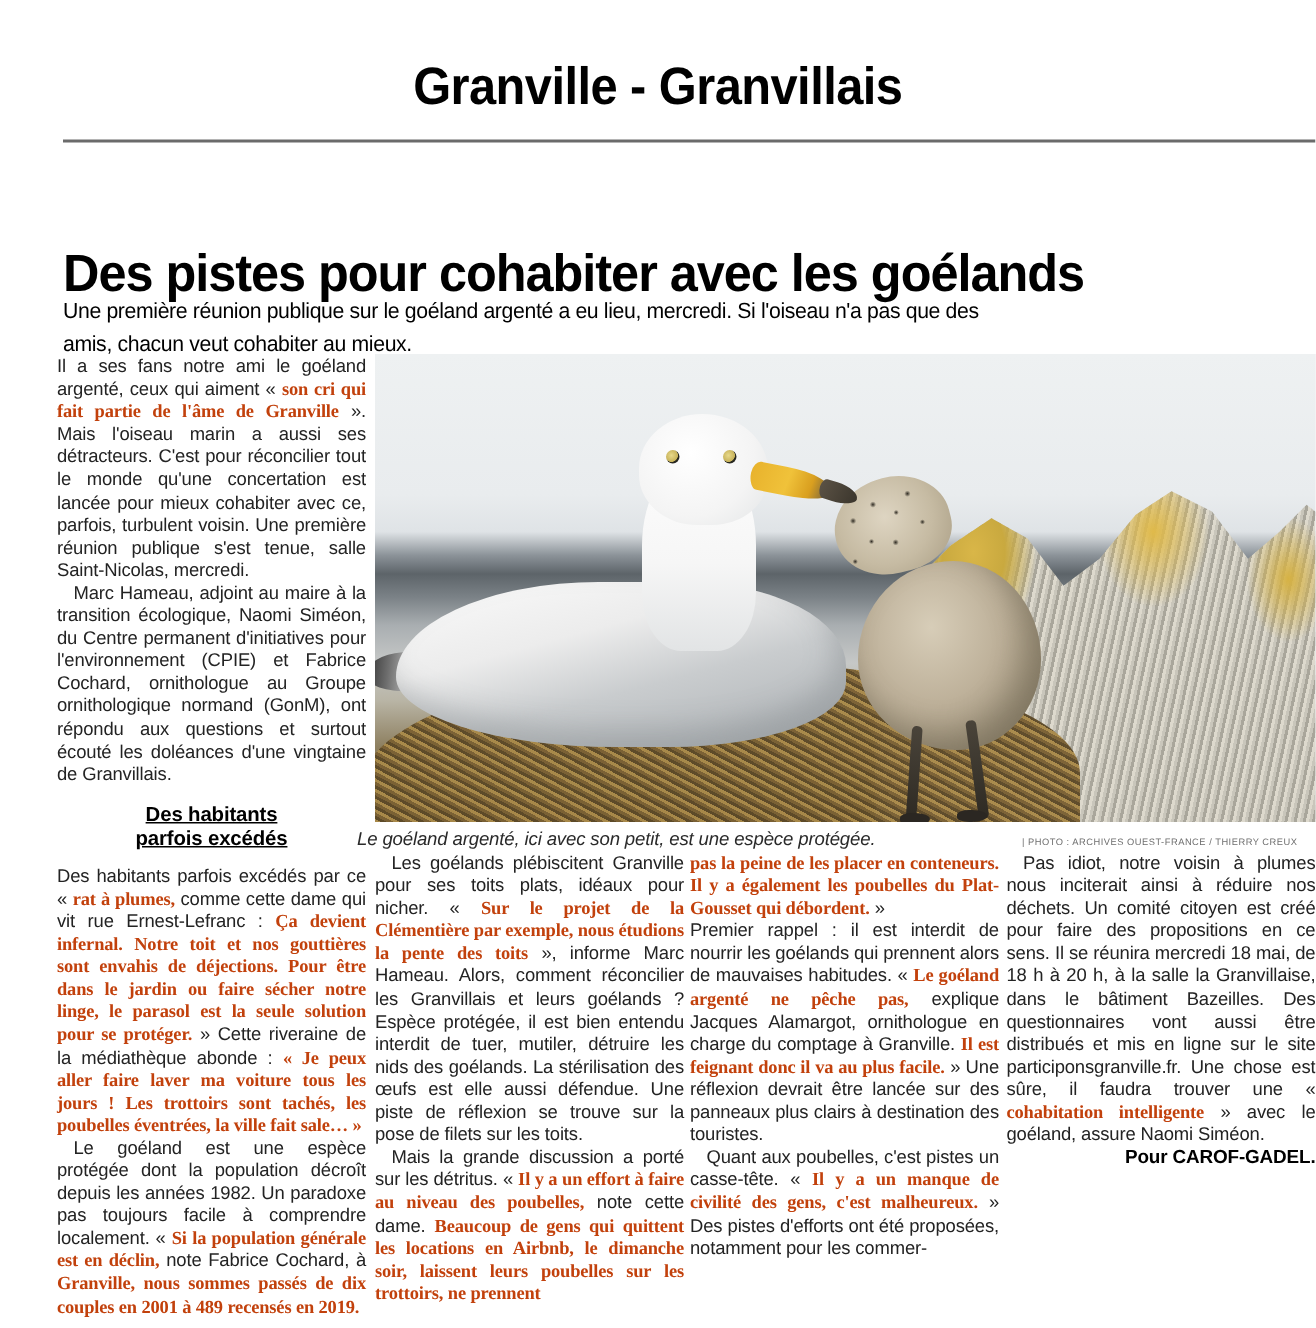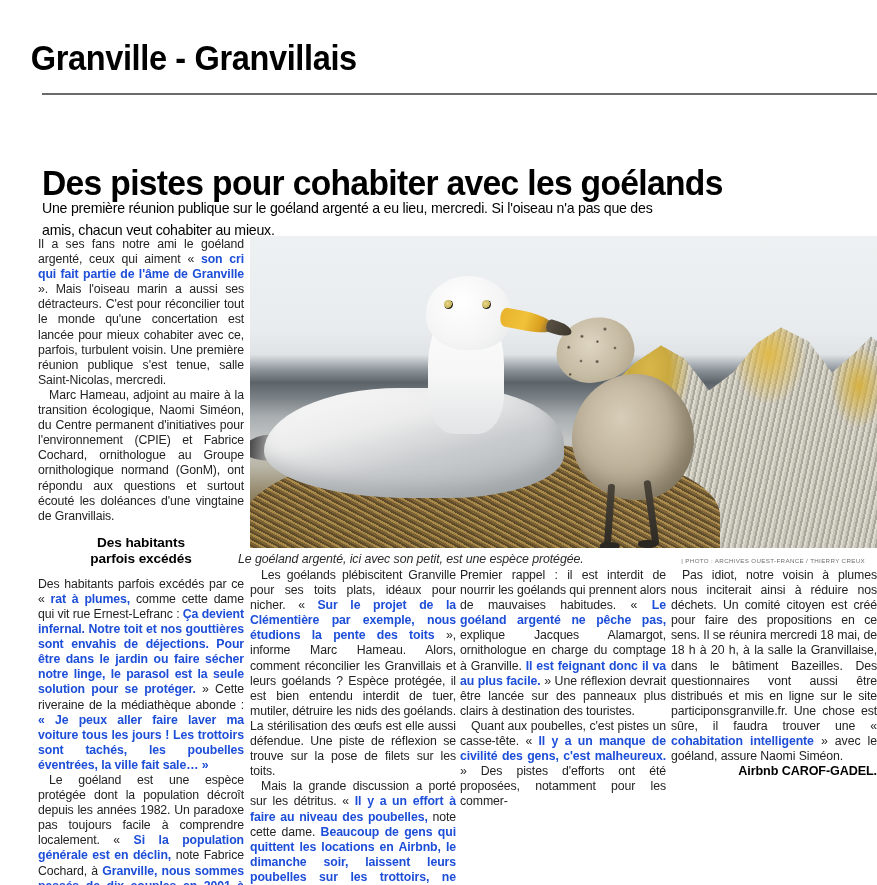--- a/index.html
+++ b/index.html
@@ -20,21 +20,21 @@
     width: 877px;
     height: 885px;
     background: #fff;
   }
 
   
   .masthead {
     position: absolute;
     left: 0; top: 38px;
     width: 877px;
-    text-align: left;
+    text-align: center;
   }
   .masthead-title {
     font-family: "Liberation Sans", sans-serif;
     font-weight: bold;
     font-size: 35px;
     letter-spacing: -0.4px;
     line-height: 40px;
     color: #000;
     margin: 0;
     transform: scaleX(0.93);
@@ -80,31 +80,33 @@
     color: #232323;
     letter-spacing: -0.1px;
   }
   .col p {
     margin: 0;
     text-indent: 11px;
   }
   .col p.noindent { text-indent: 0; }
   .col b, .col strong {
     font-weight: bold;
-    color: #1d4ed8;
+    color: #c2410c;
+    font-family: Liberation Serif, serif;
   }
   .subhead {
     font-weight: bold;
     font-size: 13.6px;
     line-height: 16.5px;
     color: #000;
     text-align: center;
     text-indent: 0;
     margin: 11px 0 9px 0;
     letter-spacing: -0.1px;
+    text-decoration: underline;
   }
 
   #col1 { left: 38px;  top: 237px; width: 206px; }
   #col2 { left: 250px; top: 568px; width: 206px; }
   #col3 { left: 460px; top: 568px; width: 206px; }
   #col4 { left: 671px; top: 568px; width: 206px; }
 
   .signature {
     text-align: right;
     font-weight: bold;
@@ -349,21 +351,22 @@
       <p><span>Marc Hameau, adjoint au maire à la transition écologique, Naomi Siméon, du Centre permanent d'initiatives pour l'environnement (CPIE) et Fabrice Cochard, ornithologue au Groupe ornithologique normand (GonM), ont répondu aux questions et surtout écouté les doléances d'une vingtaine de Granvillais.</span></p>
       <div class="subhead">Des habitants<br>parfois excédés</div>
       <p class="noindent"><span>Des habitants parfois excédés par ce « </span><b>rat à plumes,</b><span> comme cette dame qui vit rue Ernest-Lefranc : </span><b>Ça devient infernal. Notre toit et nos gouttières sont envahis de déjections. Pour être dans le jardin ou faire sécher notre linge, le parasol est la seule solution pour se protéger.</b><span> » Cette riveraine de la médiathèque abonde : </span><b>« Je peux aller faire laver ma voiture tous les jours ! Les trottoirs sont tachés, les poubelles éventrées, la ville fait sale… »</b></p>
       <p><span>Le goéland est une espèce protégée dont la population décroît depuis les années 1982. Un paradoxe pas toujours facile à comprendre localement. « </span><b>Si la population générale est en déclin,</b><span> note Fabrice Cochard, à </span><b>Granville, nous sommes passés de dix couples en 2001 à 489 recensés en 2019.</b></p>
     </div>
   <div class="col" id="col2">
       <p><span>Les goélands plébiscitent Granville pour ses toits plats, idéaux pour nicher. « </span><b>Sur le projet de la Clémentière par exemple, nous étudions la pente des toits</b><span> », informe Marc Hameau. Alors, comment réconcilier les Granvillais et leurs goélands ? Espèce protégée, il est bien entendu interdit de tuer, mutiler, détruire les nids des goélands. La stérilisation des œufs est elle aussi défendue. Une piste de réflexion se trouve sur la pose de filets sur les toits.</span></p>
       <p><span>Mais la grande discussion a porté sur les détritus. « </span><b>Il y a un effort à faire au niveau des poubelles,</b><span> note cette dame. </span><b>Beaucoup de gens qui quittent les locations en Airbnb, le dimanche soir, laissent leurs poubelles sur les trottoirs, ne prennent</b></p>
     </div>
   <div class="col" id="col3">
+      <p class="noindent"><b>pas la peine de les placer en conteneurs. Il y a également les poubelles du Plat-Gousset qui débordent.</b><span> »</span></p>
       <p class="noindent"><span>Premier rappel : il est interdit de nourrir les goélands qui prennent alors de mauvaises habitudes. « </span><b>Le goéland argenté ne pêche pas,</b><span> explique Jacques Alamargot, ornithologue en charge du comptage à Granville. </span><b>Il est feignant donc il va au plus facile.</b><span> » Une réflexion devrait être lancée sur des panneaux plus clairs à destination des touristes.</span></p>
       <p><span>Quant aux poubelles, c'est pistes un casse-tête. « </span><b>Il y a un manque de civilité des gens, c'est malheureux.</b><span> » Des pistes d'efforts ont été proposées, notamment pour les commer-</span></p>
     </div>
   <div class="col" id="col4">
       <p><span>Pas idiot, notre voisin à plumes nous inciterait ainsi à réduire nos déchets. Un comité citoyen est créé pour faire des propositions en ce sens. Il se réunira mercredi 18 mai, de 18 h à 20 h, à la salle la Granvillaise, dans le bâtiment Bazeilles. Des questionnaires vont aussi être distribués et mis en ligne sur le site participonsgranville.fr. Une chose est sûre, il faudra trouver une « </span><b>cohabitation intelligente</b><span> » avec le goéland, assure Naomi Siméon.</span></p>
-      <p class="signature">Airbnb CAROF-GADEL.</p>
+      <p class="signature">Pour CAROF-GADEL.</p>
     </div>
 
 </div>
 
 </body></html>

